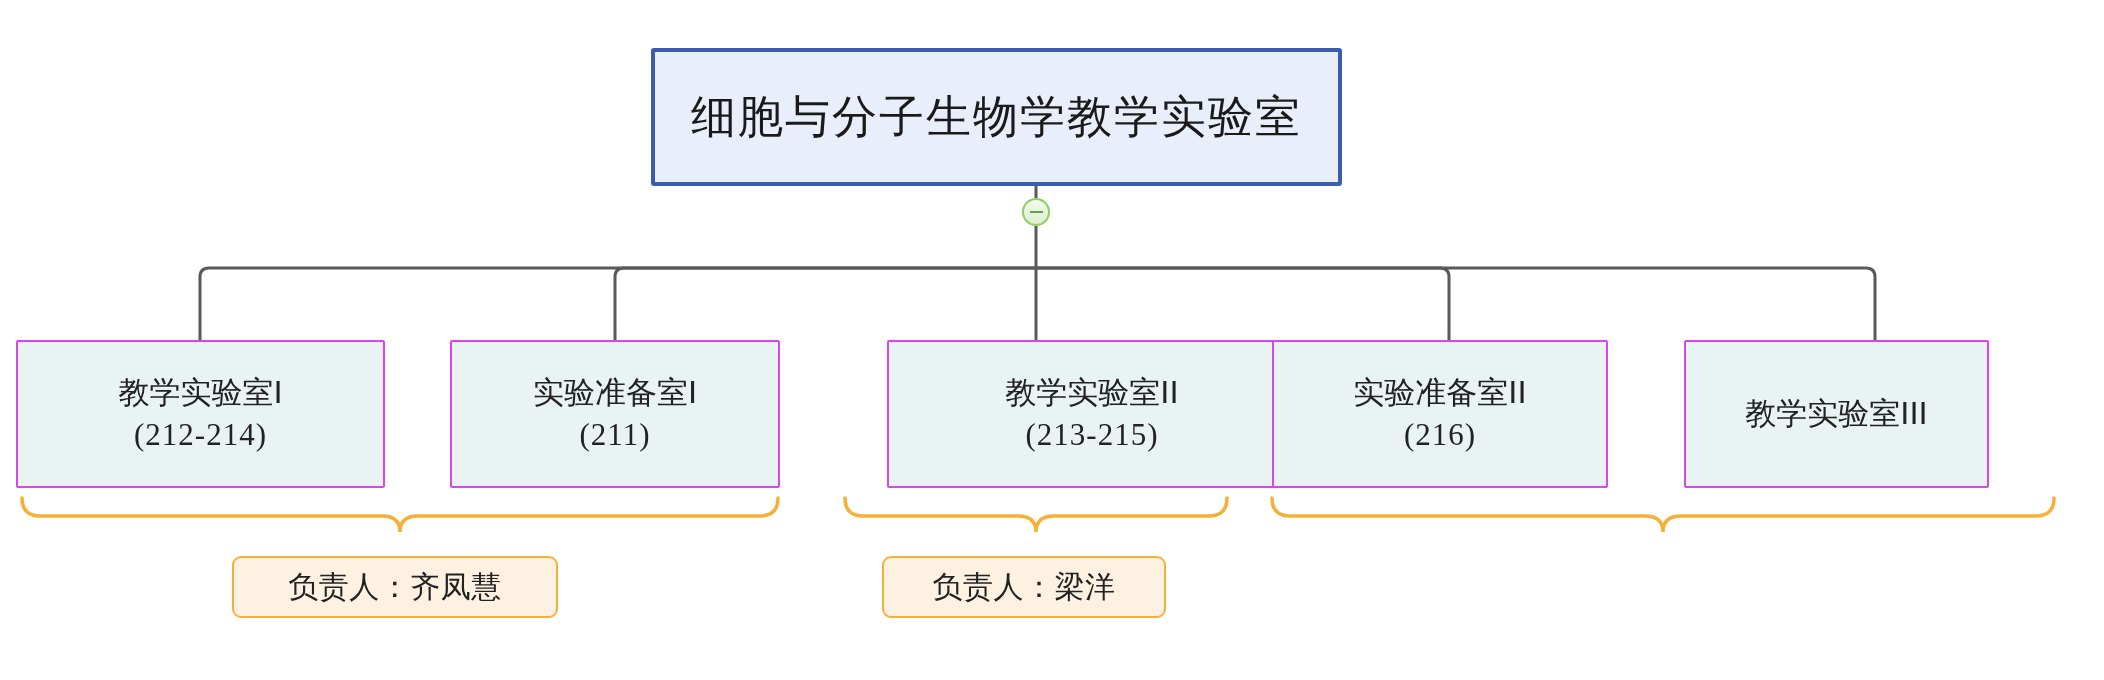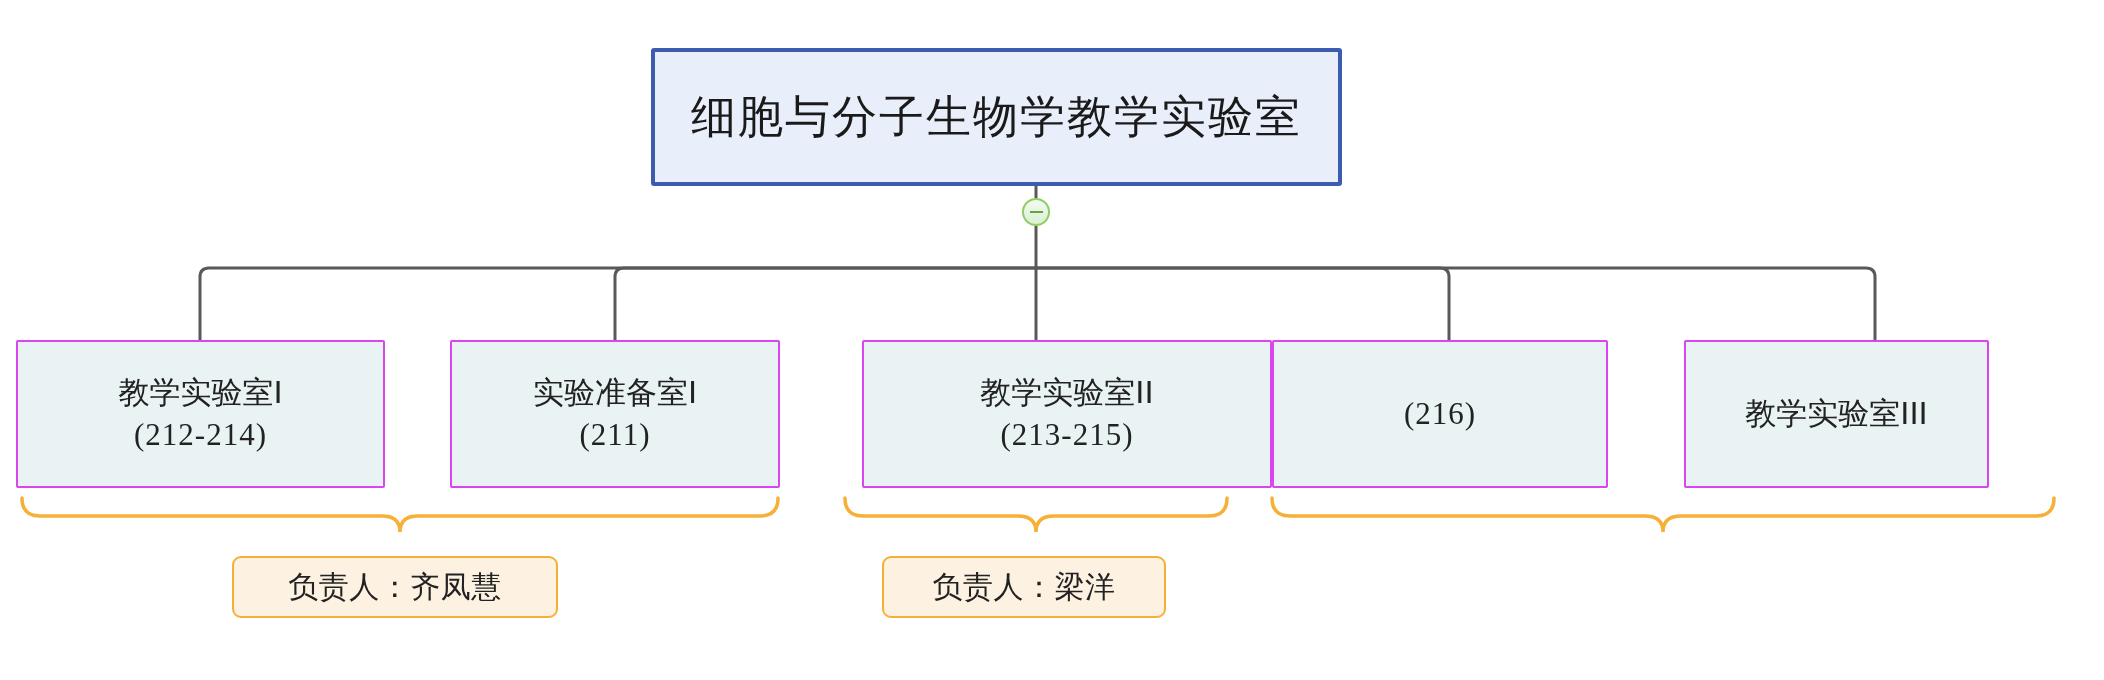--- a/index.html
+++ b/index.html
@@ -154,26 +154,27 @@
   <div class="child-node" style="left:16px; width:369px;">
     <span class="child-line">教学实验室I</span>
     <span class="child-line room">(212-214)</span>
   </div>
 
   <div class="child-node" style="left:450px; width:330px;">
     <span class="child-line">实验准备室I</span>
     <span class="child-line room">(211)</span>
   </div>
 
-  <div class="child-node" style="left:862px; width:410px;">
+  <div class="child-node" style="left:887px; width:410px;">
     <span class="child-line">教学实验室II</span>
     <span class="child-line room">(213-215)</span>
   </div>
 
   <div class="child-node" style="left:1272px; width:336px;">
+    <span class="child-line">实验准备室II</span>
     <span class="child-line room">(216)</span>
   </div>
 
   <div class="child-node" style="left:1684px; width:305px;">
     <span class="child-line">教学实验室III</span>
   </div>
 
   <div class="owner-label" style="left:232px; top:556px; width:326px;">
     <span class="owner-text">负责人：齐凤慧</span>
   </div>

